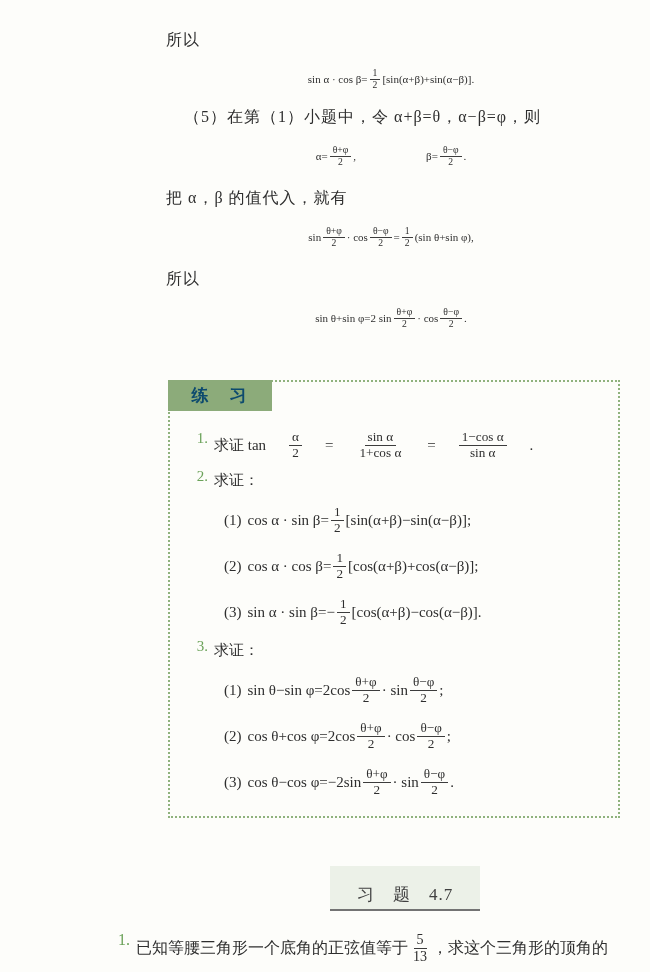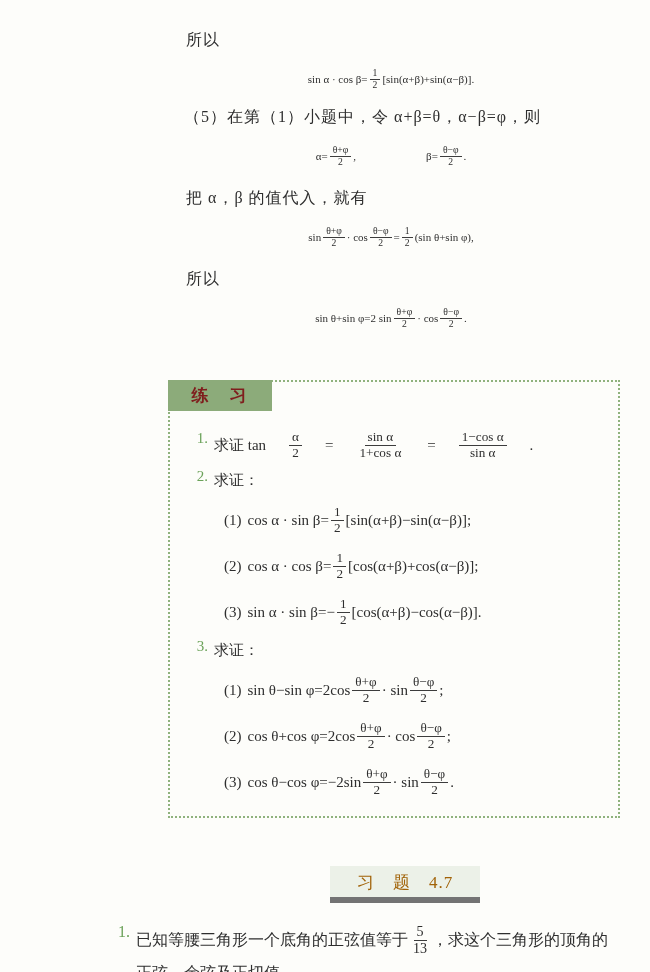--- a/index.html
+++ b/index.html
@@ -10,21 +10,21 @@
     color:#2e2e2e;
   }
   .page{width:650px;height:972px;display:flex;flex-direction:column;box-sizing:border-box;}
 
   
   .top-band{height:12px;background:#e7eae3;}
   .top-rule{height:3px;background:#5e8b50;}
 
   .content{flex:1;box-sizing:border-box;padding:16px 28px 0 110px;}
 
-  .para{font-size:16px;margin:14px 0 0 76px;letter-spacing:1px;}
+  .para{font-size:16px;margin:14px 0 0 56px;letter-spacing:1px;}
   .para.indent{margin-left:74px;margin-top:10px;}
 
   .formula-line{
     text-align:left;font-size:11px;margin:10px 0 6px 50px;
     min-height:36px;display:flex;align-items:center;justify-content:center;
   }
 
   .frac{
     display:inline-flex;flex-direction:column;align-items:center;
     vertical-align:middle;margin:0 2px;font-size:0.88em;line-height:1.1;
@@ -33,35 +33,35 @@
   .frac .fden{padding:0 3px;}
   .mgap{display:inline-block;width:70px;}
 
   
   .practice-box{
     position:relative;margin:44px 0 0 58px;width:452px;box-sizing:border-box;
     border:2px dotted #8fb27d;padding:40px 12px 16px 16px;
   }
   .practice-header{
     position:absolute;top:-2px;left:-2px;width:104px;height:31px;
-    background:#8cab7a;color:#7f1d1d;font-size:17px;font-weight:bold;
+    background:#8cab7a;color:#0c4a6e;font-size:17px;font-weight:bold;
     text-align:center;line-height:31px;letter-spacing:2px;
   }
   .item{display:flex;margin-top:8px;font-size:15px;}
   .inum{color:#6ba259;min-width:22px;text-align:right;margin-right:6px;flex:none;}
   .ibody{flex:1;}
   .lead{min-height:24px;display:flex;align-items:center;flex-wrap:wrap;gap:21px;}
   .sub{margin:10px 0 0 10px;min-height:36px;display:flex;align-items:center;flex-wrap:wrap;}
   .slab{margin-right:6px;}
 
   
   .exercise-header{
     margin:48px 0 0 220px;width:150px;box-sizing:border-box;
-    background:#ecf1e8;border-bottom:6px solid #737373;
-    text-align:center;font-size:17px;padding:5px 0 3px;letter-spacing:1px;color:#a16207;
+    background:#ecf1e8;border-bottom:2px solid #737373;
+    text-align:center;font-size:17px;padding:17px 0 3px;letter-spacing:1px;color:#404040;
   }
   .hw-list{margin-top:20px;}
   .hw-list .item{font-size:16px;margin-top:10px;}
   .hw-list .inum{min-width:20px;}
   .hw-list .lead{line-height:2.0;display:block;}
   .hw-list .lead span{vertical-align:middle;}
 
   
   .footer-rule{height:3px;background:#5e8b50;}
 </style>

